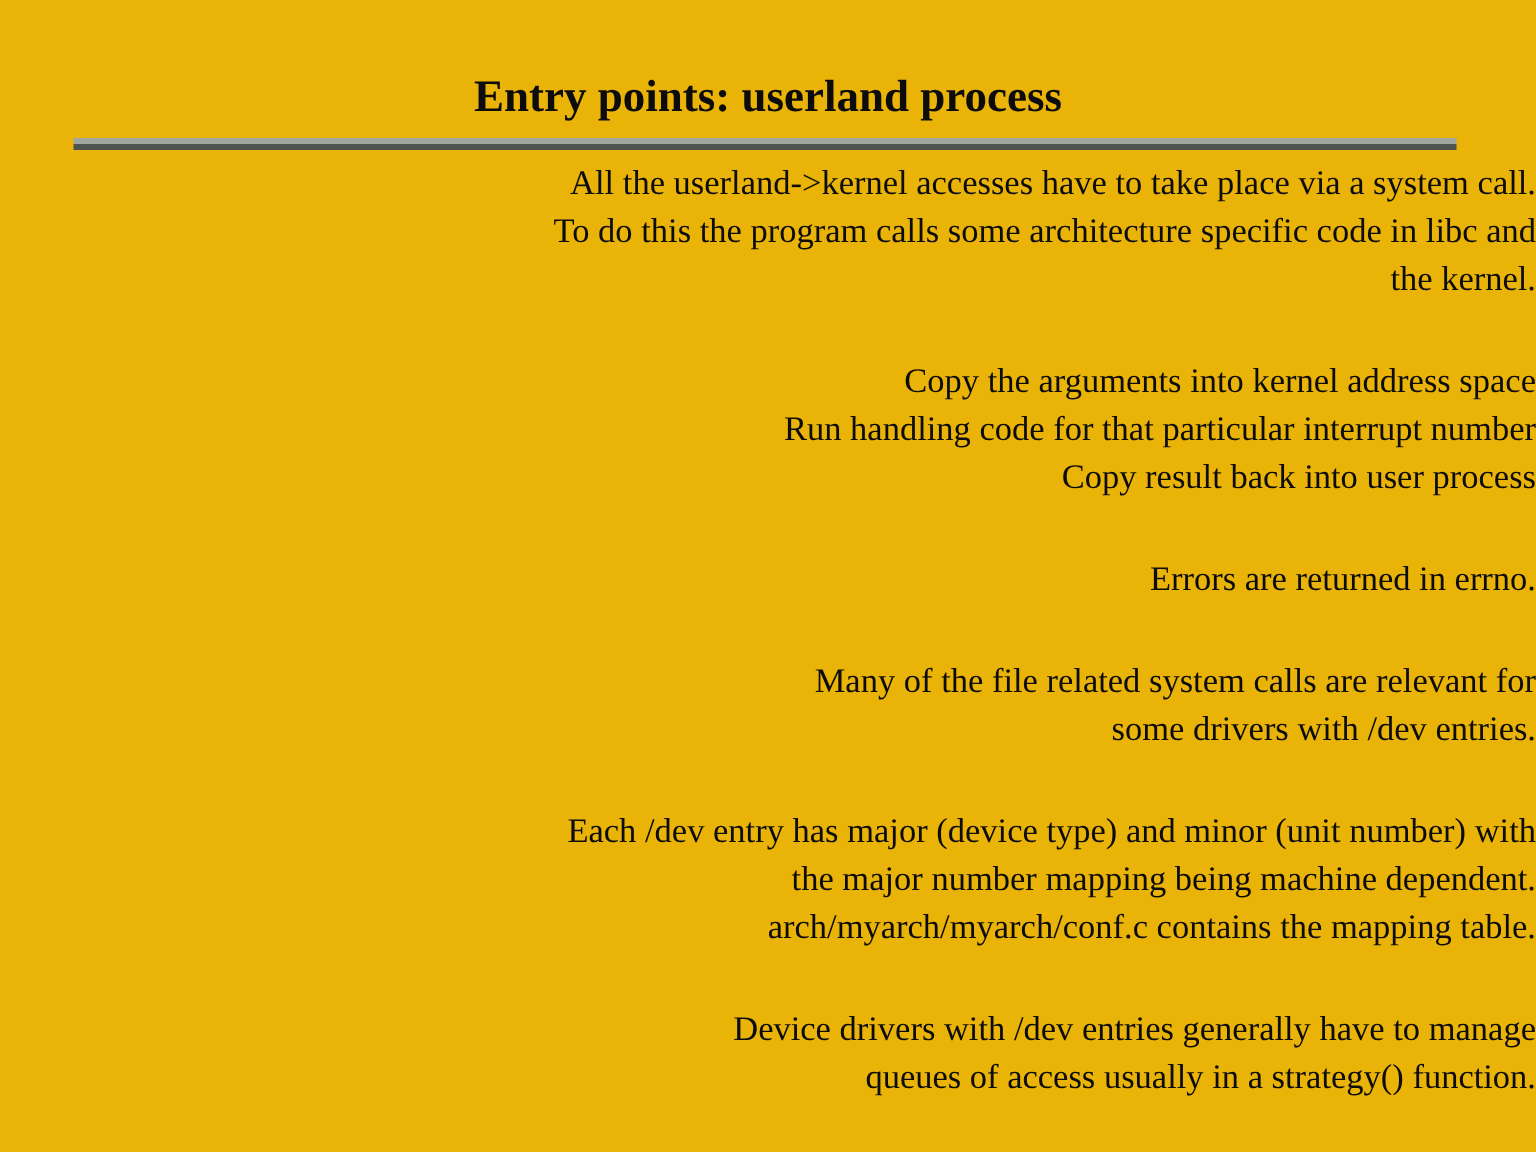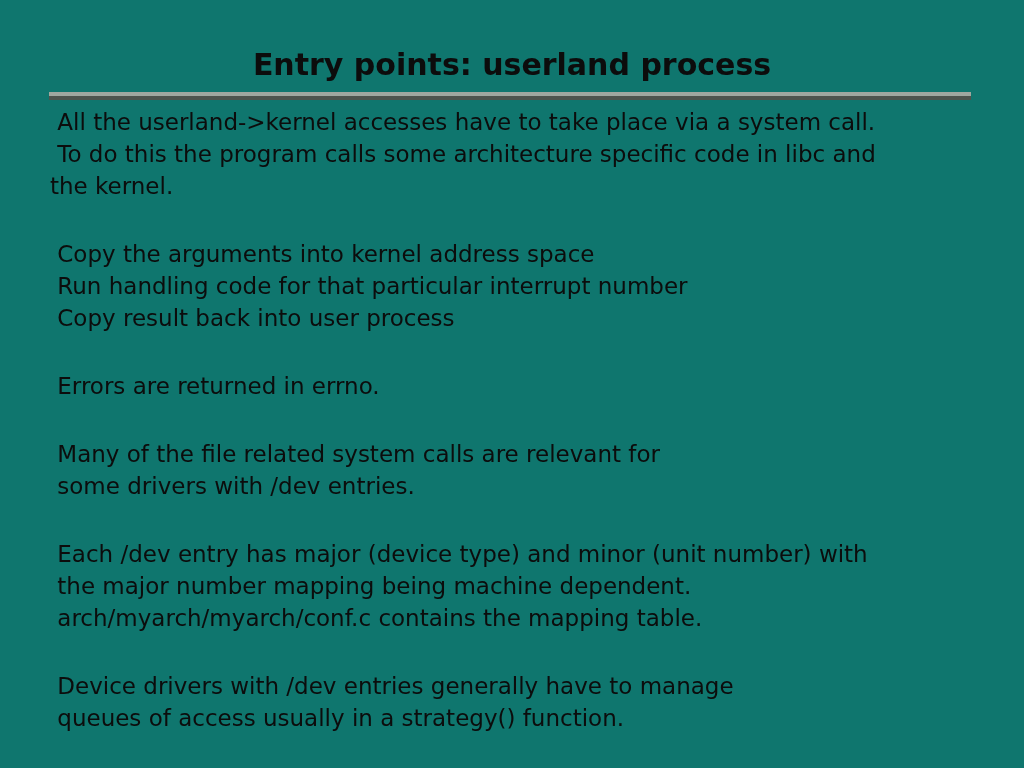--- a/index.html
+++ b/index.html
@@ -29,28 +29,29 @@
     height: 8px;
     
     background: linear-gradient(#9fa79f 0 50%, #4d544d 50% 100%);
   }
   .body {
     margin-top: 6px;
     margin-left: 50px;
     font-size: 23px;
     line-height: 32px;
     white-space: pre;
+    text-align: right;
   }
   .para {
     margin: 0 0 36px 0;
   }
   .line {
     white-space: pre;
   }
 </style>
 </head>
 <body>
 
-<div class="slide" style="background: #0f766e; color: rgb(12, 12, 12);">
+<div class="slide" style="background: #eab308; color: rgb(12, 12, 12); font-family: Liberation Serif, serif;">
   <h1 class="title">Entry points: userland process</h1>
   <div class="rule" style="background: linear-gradient(rgb(159, 167, 159) 0px, rgb(159, 167, 159) 50%, rgb(77, 84, 77) 50%, rgb(77, 84, 77) 100%);"></div>
   <div class="body" id="slide-body"><div class="para"><div class="line"> All the userland-&gt;kernel accesses have to take place via a system call.</div><div class="line"> To do this the program calls some architecture specific code in libc and</div><div class="line">the kernel.</div></div><div class="para"><div class="line"> Copy the arguments into kernel address space</div><div class="line"> Run handling code for that particular interrupt number</div><div class="line"> Copy result back into user process</div></div><div class="para"><div class="line"> Errors are returned in errno.</div></div><div class="para"><div class="line"> Many of the file related system calls are relevant for</div><div class="line"> some drivers with /dev entries.</div></div><div class="para"><div class="line"> Each /dev entry has major (device type) and minor (unit number) with</div><div class="line"> the major number mapping being machine dependent.</div><div class="line"> arch/myarch/myarch/conf.c contains the mapping table.</div></div><div class="para"><div class="line"> Device drivers with /dev entries generally have to manage</div><div class="line"> queues of access usually in a strategy() function.</div></div></div>
 </div>
 
 </body></html>

